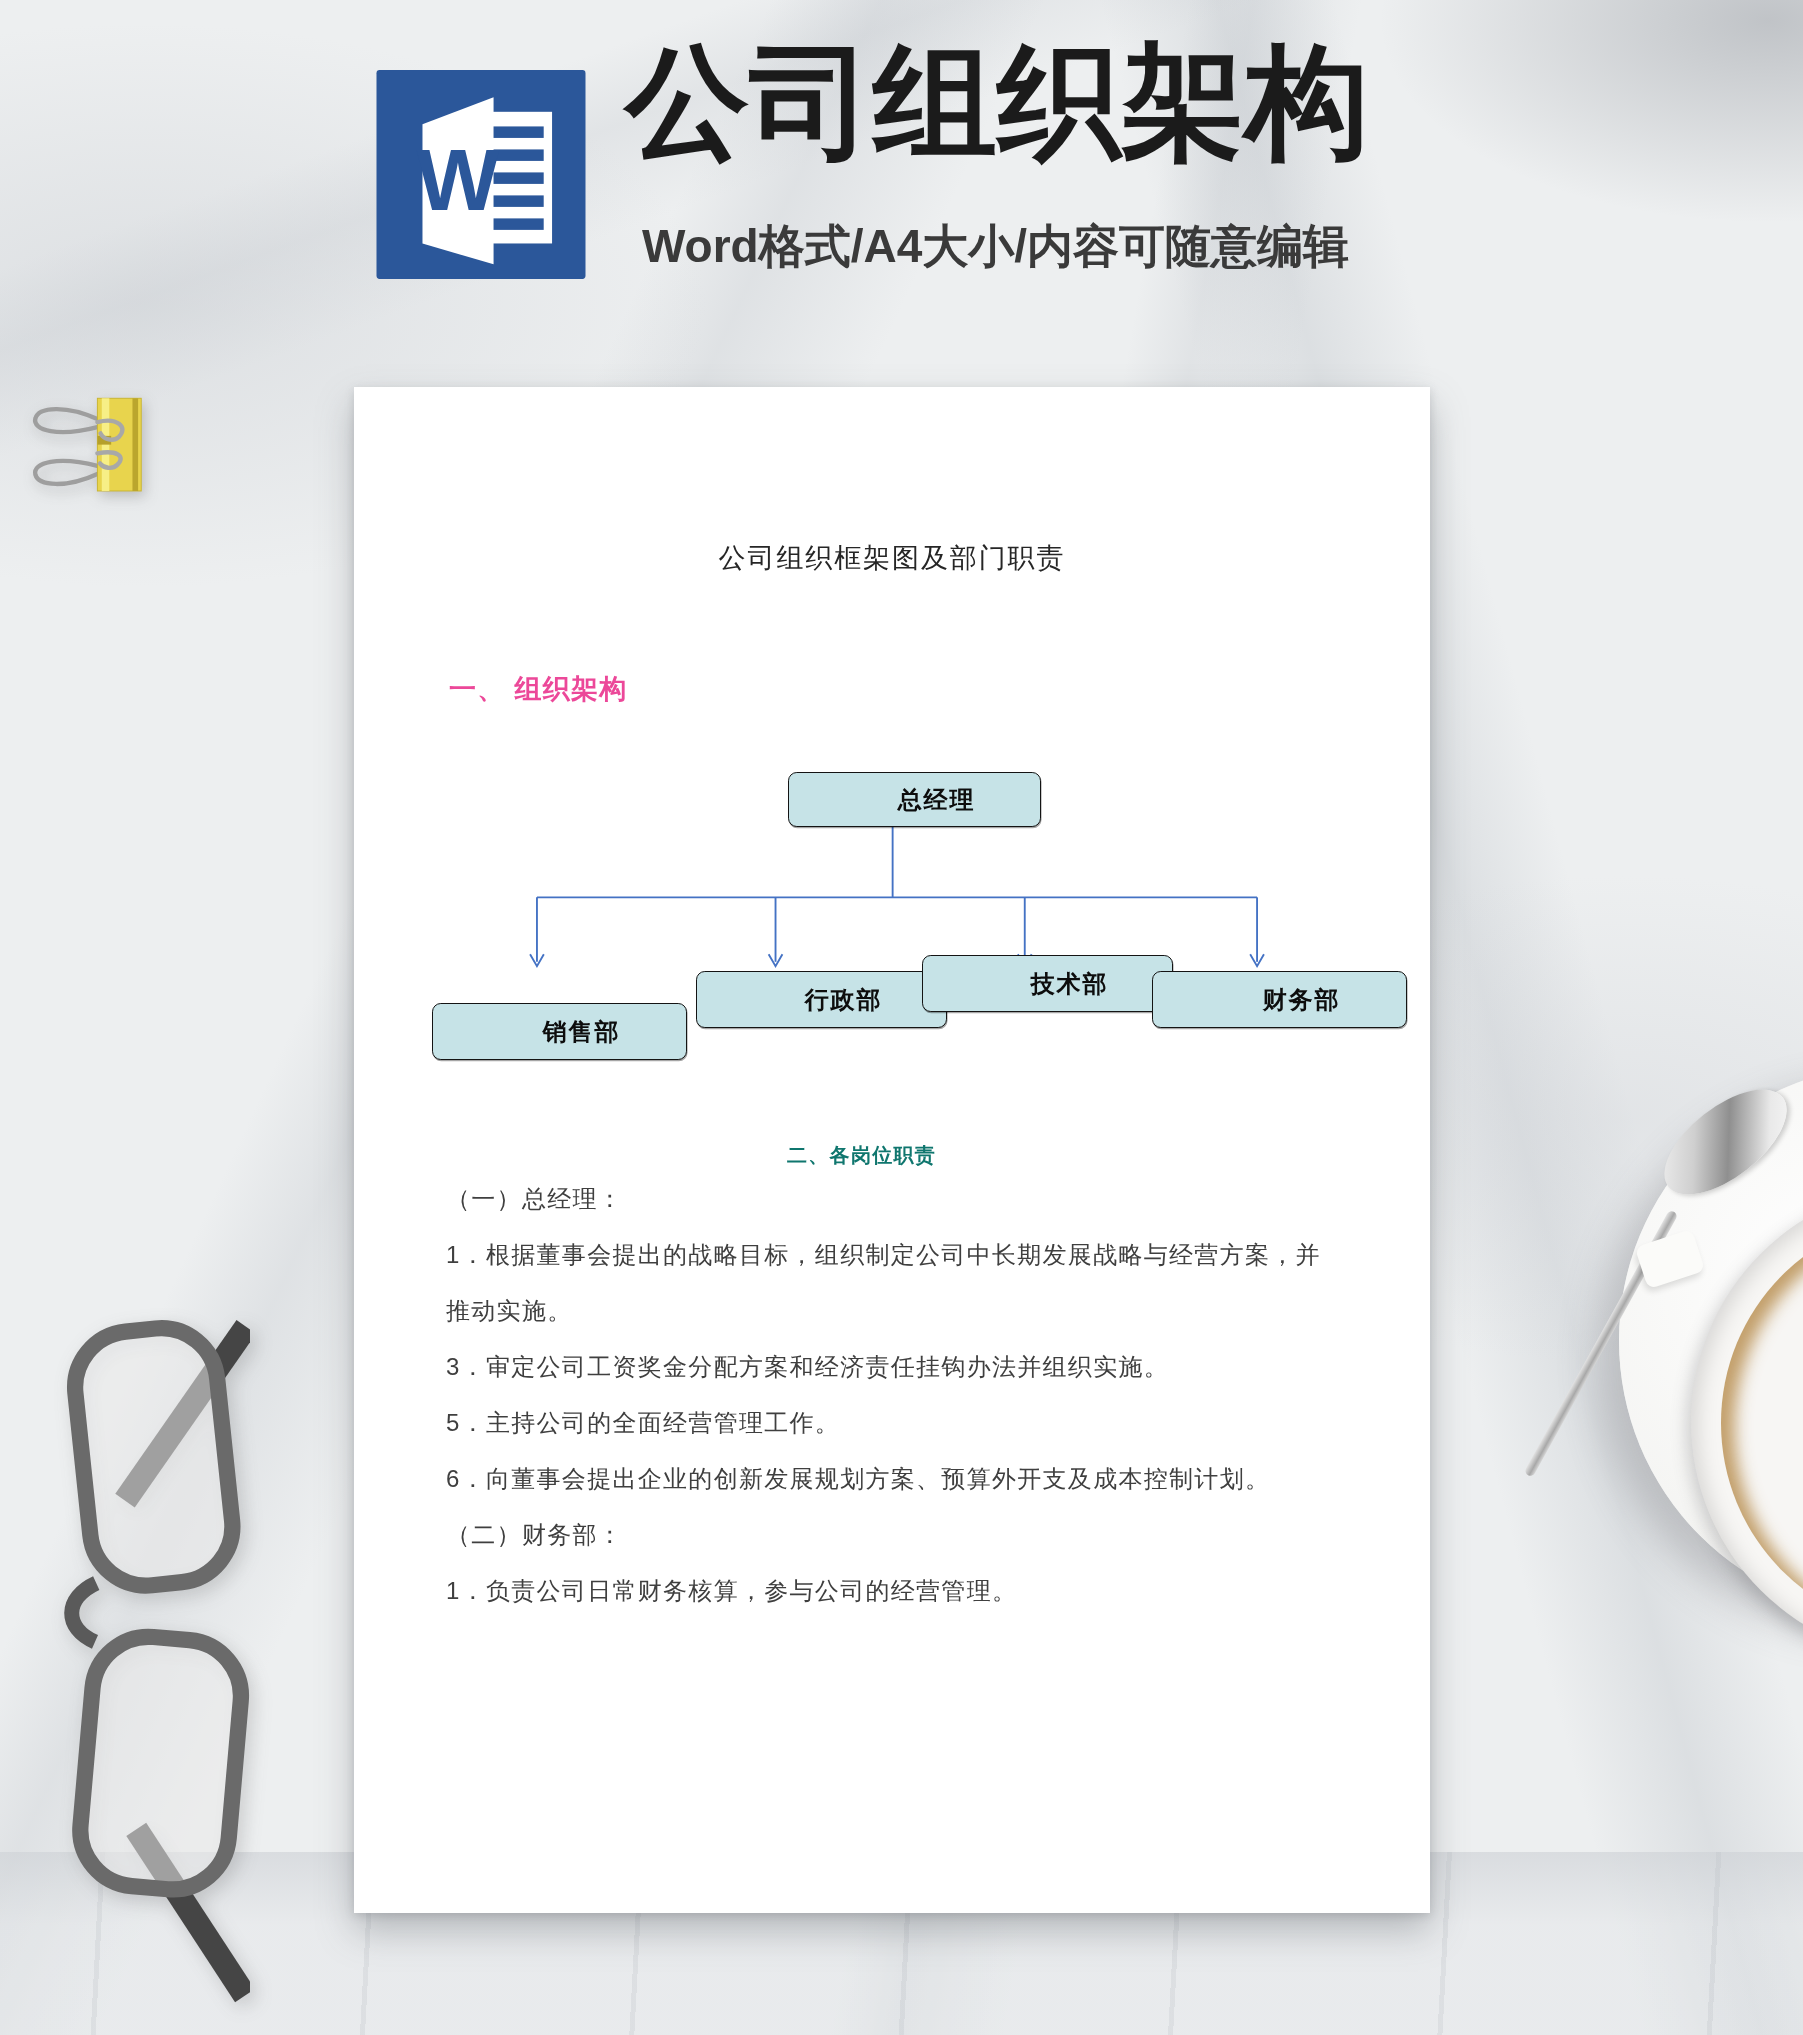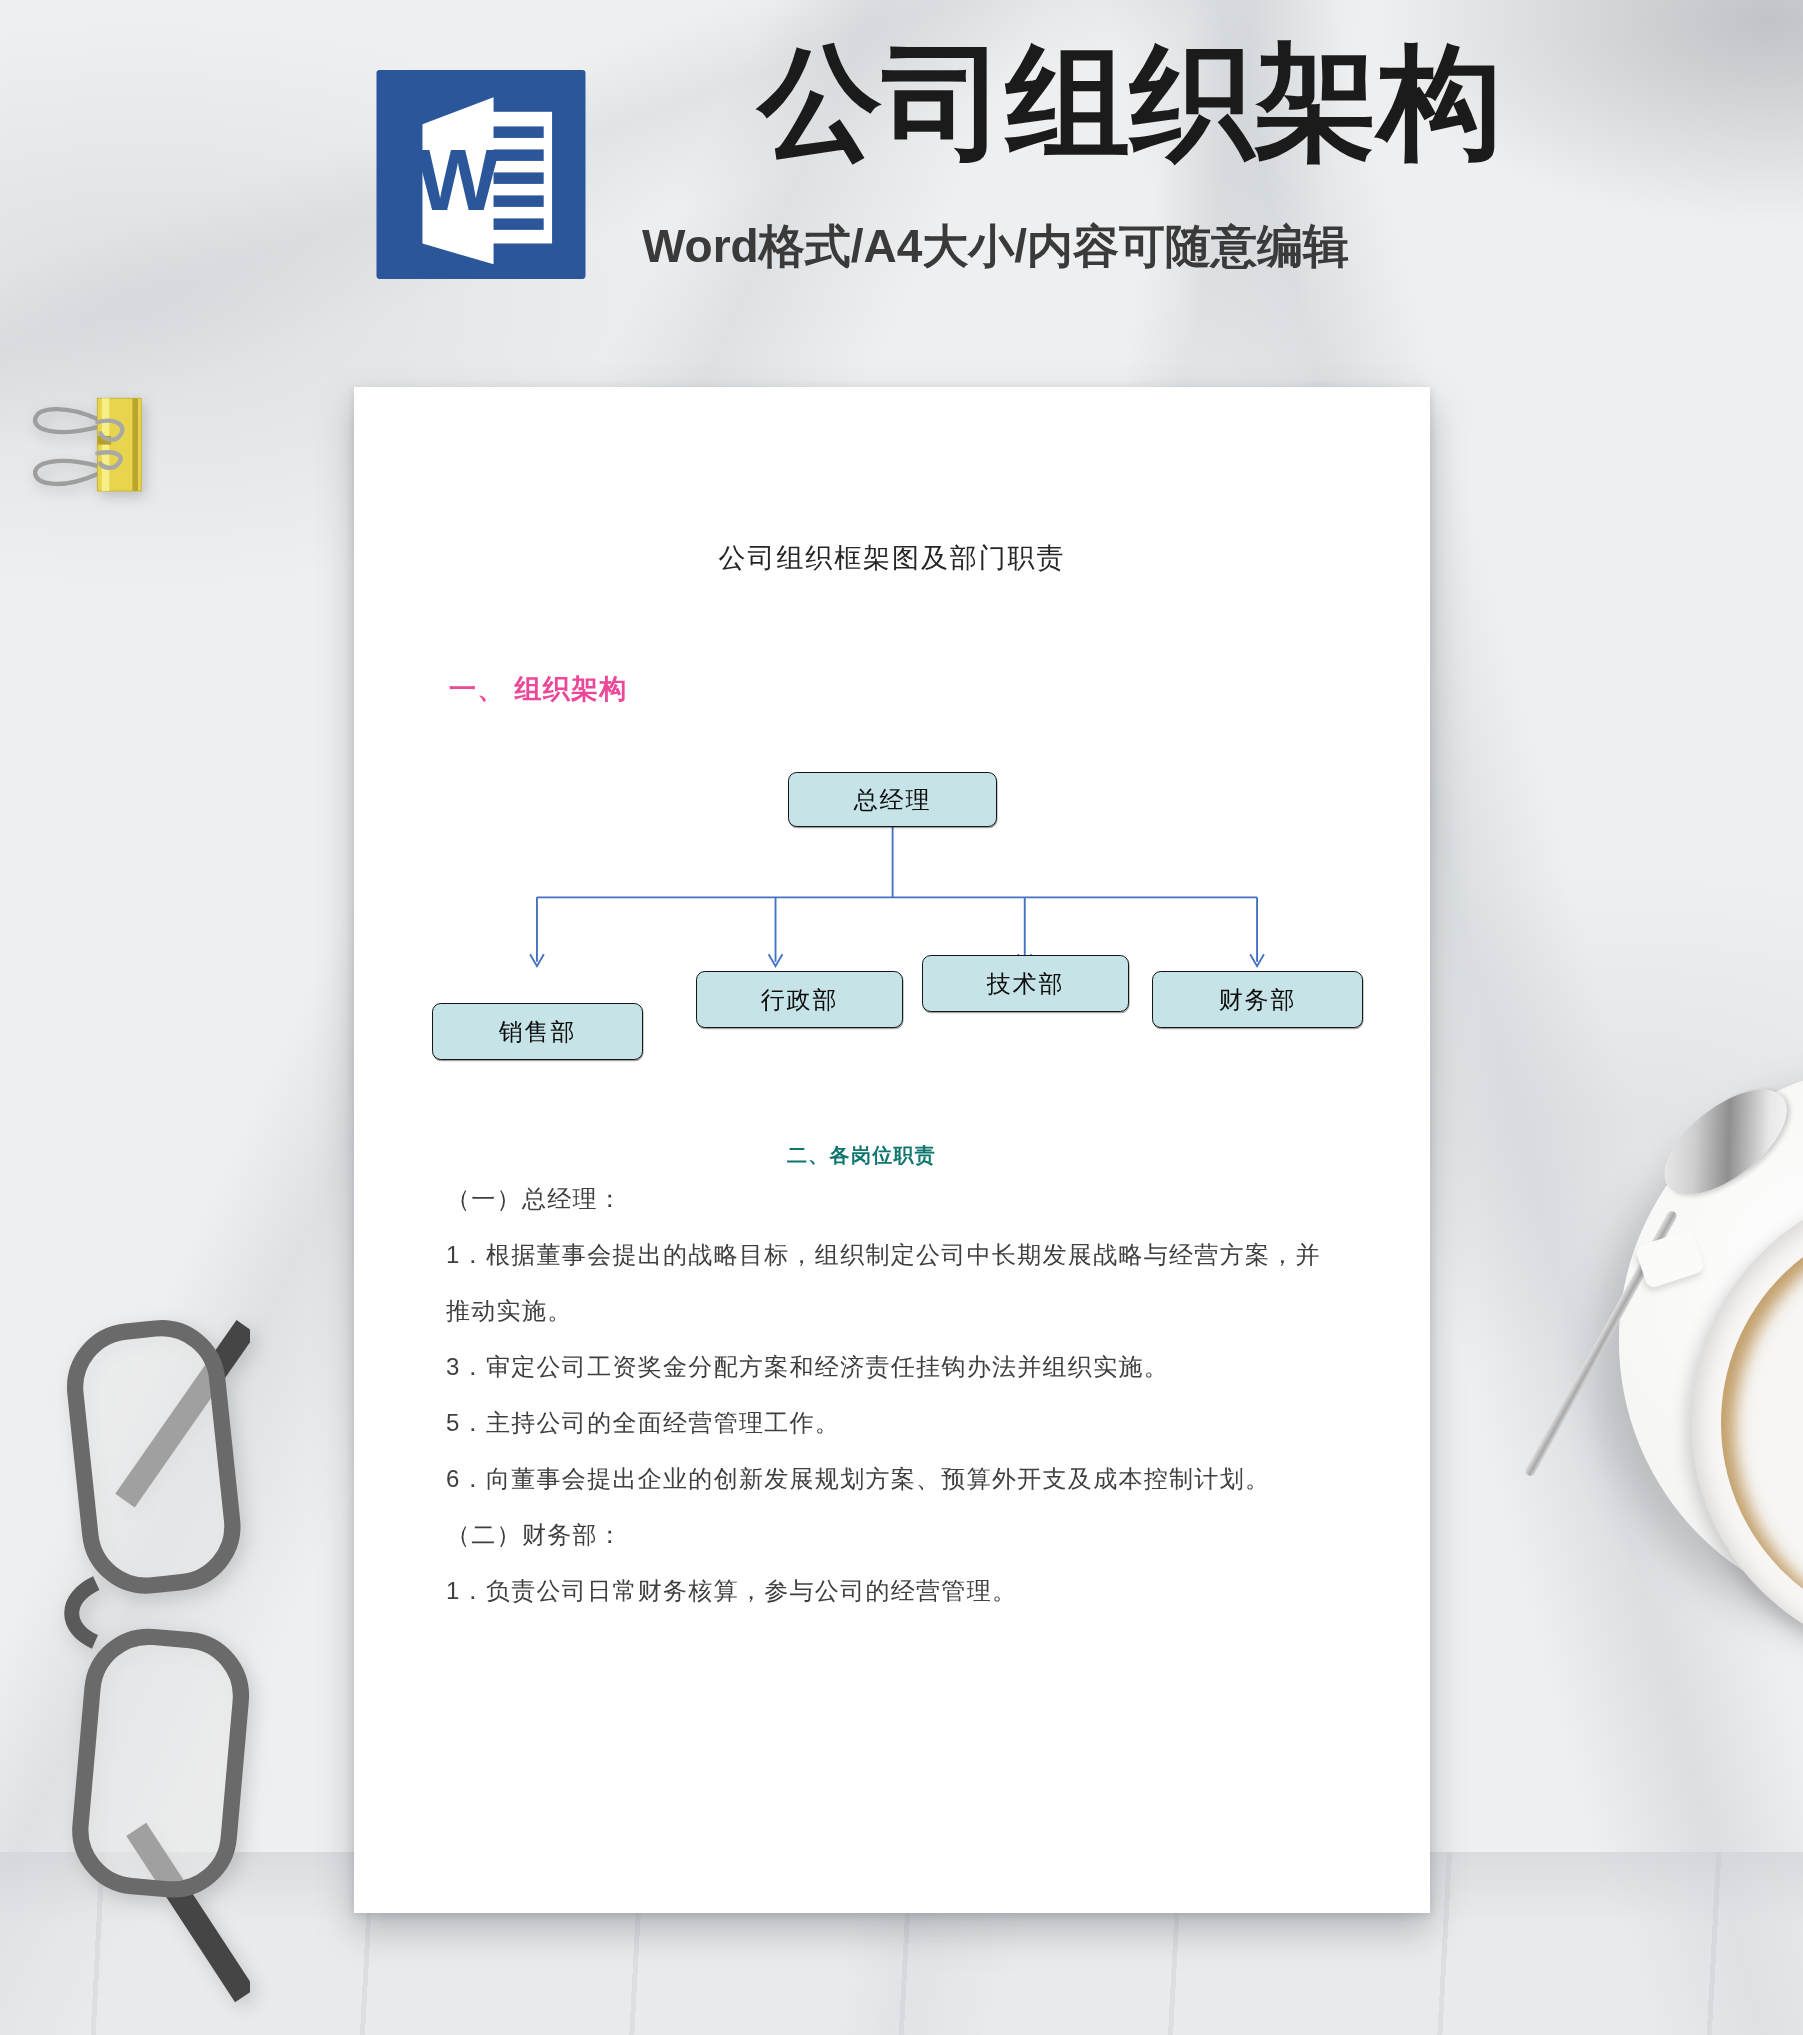--- a/index.html
+++ b/index.html
@@ -27,21 +27,21 @@
     position:absolute;left:0;right:0;top:1852px;bottom:0;
     background:
       linear-gradient(to bottom, rgba(198,202,207,0.45), rgba(228,230,233,0.1) 40%),
       repeating-linear-gradient(93deg, transparent 0 100px, rgba(150,156,164,0.16) 100px 105px, transparent 105px 269px),
       rgba(226,228,231,0.35);
   }
   
   .word-icon{position:absolute;left:376px;top:70px;width:210px;height:209px;}
   .banner-title{
     position:absolute;left:625px;top:25px;width:877px;
-    font-size:124px;line-height:154px;font-weight:900;color:#1b1b1b;white-space:nowrap;text-align:right;
+    font-size:124px;line-height:154px;font-weight:900;color:#1b1b1b;white-space:nowrap;
   }
   .banner-subtitle{
     position:absolute;left:642px;top:218px;width:877px;
     font-size:46px;line-height:56px;font-weight:700;color:#3a3a3a;white-space:nowrap;
   }
   
   .page{
     position:absolute;left:354px;top:387px;width:1076px;height:1526px;
     background:#ffffff;
     box-shadow:0 17.5px 34px rgba(90,95,100,0.35), 0 3.1px 8.8px rgba(90,95,100,0.22);
@@ -55,22 +55,23 @@
     font-size:27px;font-weight:700;color:#ec4899;letter-spacing:1.3px;
   }
   .sec2-heading{
     position:absolute;left:433px;top:755px;
     font-size:20px;font-weight:600;color:#0f766e;letter-spacing:1.3px;
   }
   .org-node{
     position:absolute;height:53px;
     background:#c6e3e7;border:1.9px solid #141414;border-radius:8.8px;
     display:flex;align-items:center;justify-content:center;
-    font-size:24px;font-weight:400;color:#0d0d0d;letter-spacing:1.9px;
+    font-size:24px;font-weight:700;color:#0d0d0d;letter-spacing:1.9px;
     box-shadow:0.6px 1.3px 0 rgba(0,0,0,0.35);
+    padding-left:44px;
   }
   .node-root{left:434px;top:385px;width:207px;}
   .node-c0{left:78px;top:584px;width:209px;height:55px;margin-top:32px;}
   .node-c1{left:319px;top:584px;width:205px;height:55px;margin-left:23px;}
   .node-c2{left:568px;top:568px;width:205px;height:55px;}
   .node-c3{left:798px;top:584px;width:209px;height:55px;}
   .org-lines{position:absolute;inset:0;pointer-events:none;}
   .body-text{
     position:absolute;left:92px;top:784px;width:939px;
     font-size:24px;color:#3f3f3f;letter-spacing:1.3px;

